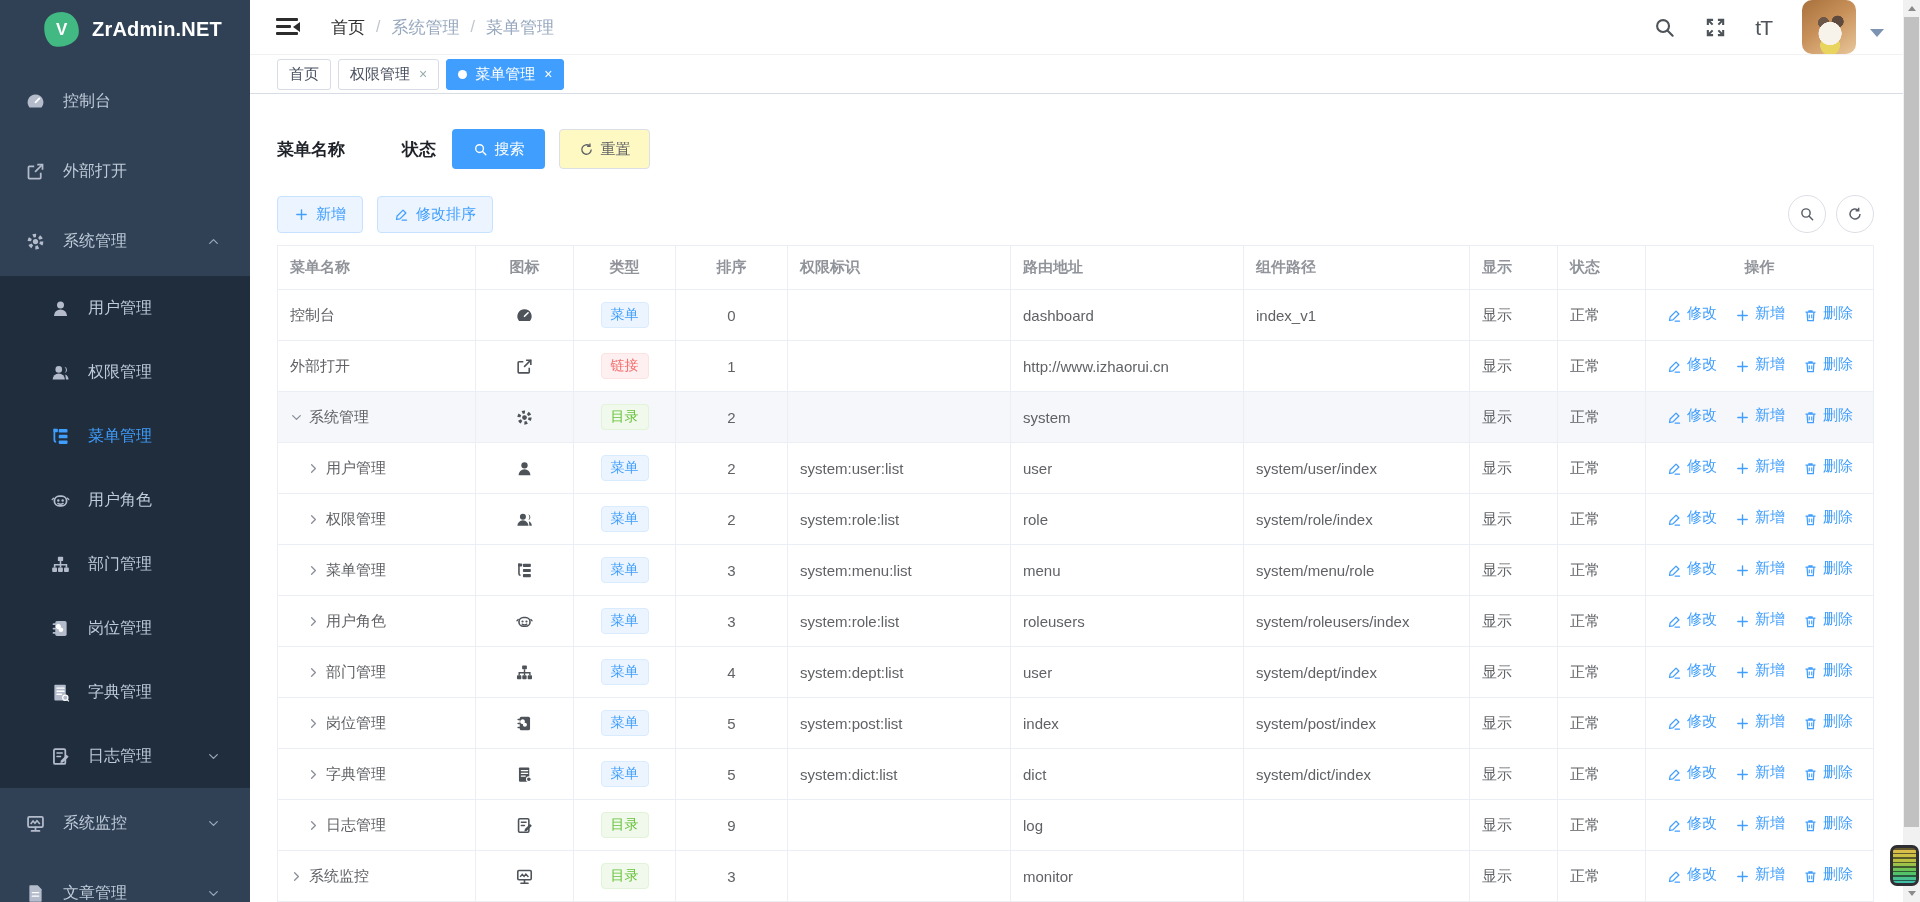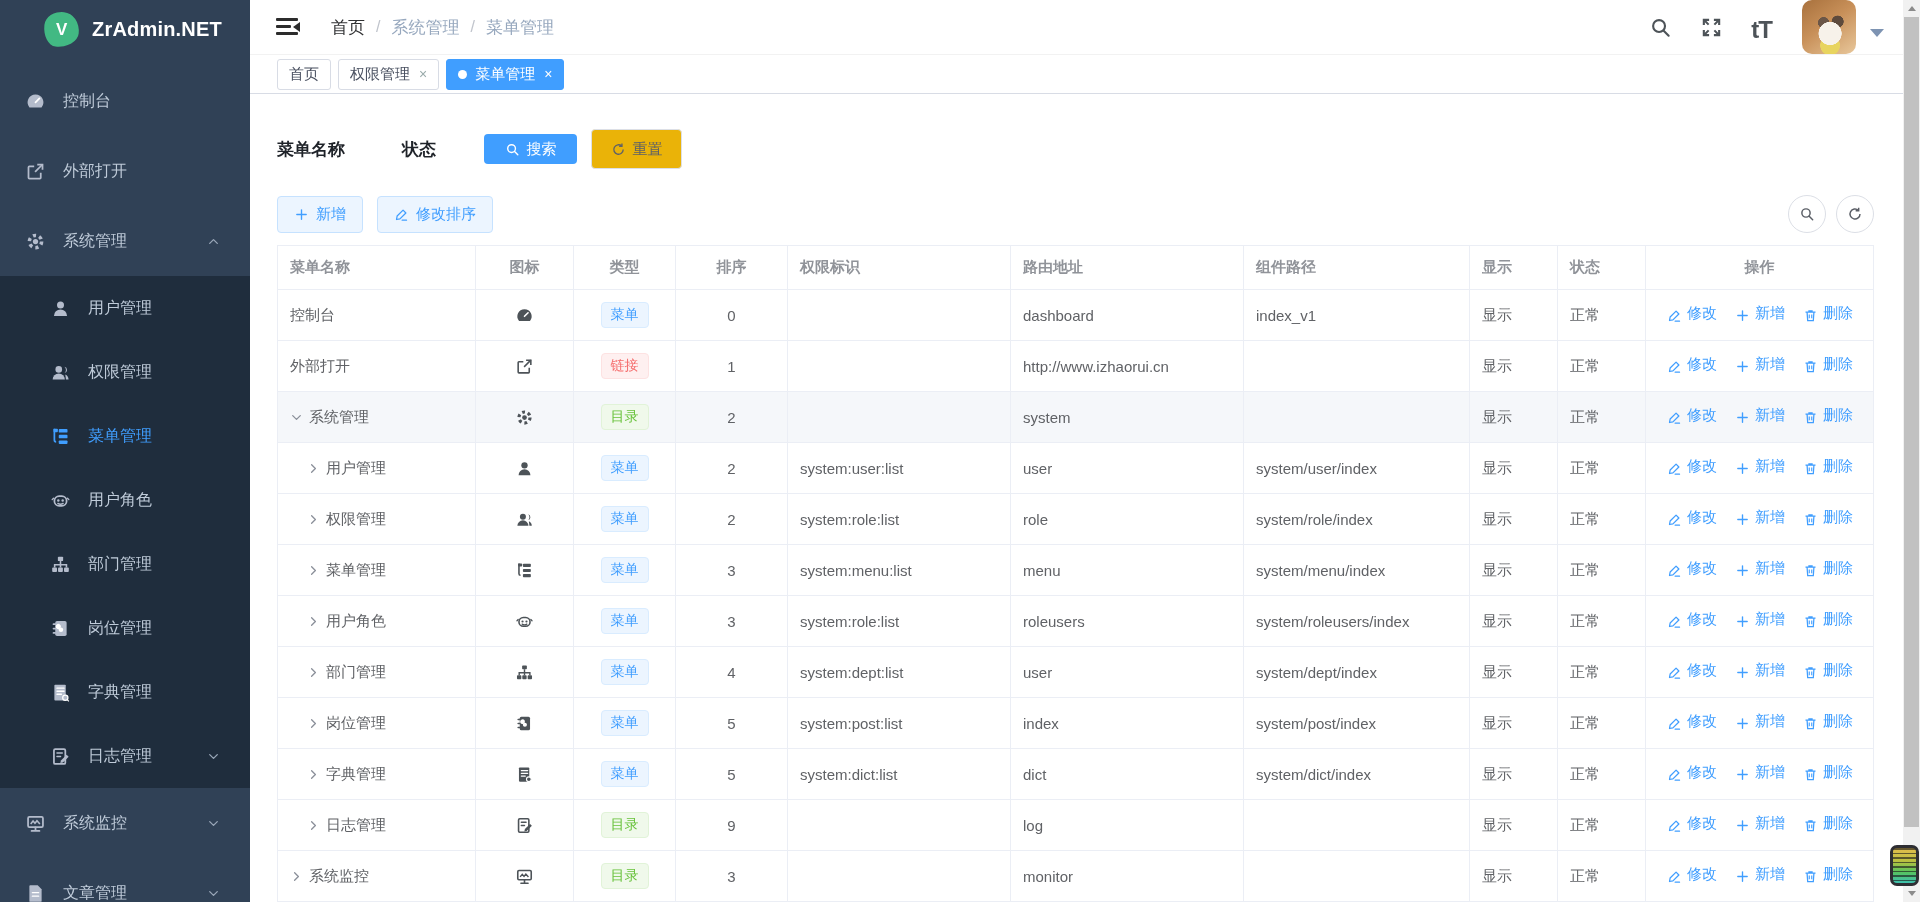--- a/index.html
+++ b/index.html
@@ -33,21 +33,21 @@
   .collapse-btn i:nth-child(2){ top:8px; width:15px; }
   .collapse-btn i:nth-child(3){ top:15px; width:22px; }
   .collapse-btn b { position:absolute; right:0; top:5px; width:0; height:0; border-top:5px solid transparent; border-bottom:5px solid transparent; border-right:7px solid #2c2c2c; }
   .breadcrumb { display:flex; align-items:center; margin-left:31px; font-size:17px; }
   .crumb { color:#97a8be; }
   .crumb.first { color:#303133; }
   .crumb-sep { color:#c0c4cc; margin:0 11px; font-size:16px; }
   .header-right { margin-left:auto; display:flex; align-items:center; }
   .h-icon { width:23px; height:23px; color:#4d5358; margin-left:28px; cursor:pointer; }
   .h-icon svg { width:100%; height:100%; display:block; }
-  .font-ic { font-size:24px; font-weight:bold; color:#4d5358; width:auto; letter-spacing:-1px; }
+  .font-ic { font-size:21px; font-weight:normal; color:#4d5358; width:auto; letter-spacing:-1px; }
   .avatar { width:54px; height:54px; border-radius:10px; margin-left:30px; cursor:pointer;
     background:
       radial-gradient(circle at 52% 62%, #f7f2ea 0 26%, transparent 27%),
       radial-gradient(circle at 40% 42%, #6b5647 0 12%, transparent 13%),
       radial-gradient(circle at 66% 40%, #5d4a3c 0 12%, transparent 13%),
       radial-gradient(circle at 52% 84%, #e8d45f 0 18%, transparent 19%),
       linear-gradient(145deg,#a8713d 0%, #c89059 45%, #e8c79b 100%);
   }
   .caret-down { width:0; height:0; border-left:7px solid transparent; border-right:7px solid transparent; border-top:8px solid #7d93b2; margin-left:14px; margin-top:12px; cursor:pointer; }
 
@@ -66,22 +66,22 @@
   .f-label { font-size:17px; font-weight:bold; color:#1f2329; margin-right:16px; white-space:nowrap; }
   .f-label.second { margin-left:41px; }
   .f-input { width:210px; height:39px; border:1px solid #dcdfe6; border-radius:4px; padding:0 13px; font-size:15px; color:#606266; outline:none; }
   .f-input::placeholder { color:#c0c4cc; }
   .f-select { width:235px; height:39px; border:1px solid #dcdfe6; border-radius:4px; padding:0 12px; display:flex; align-items:center; color:#c0c4cc; font-size:15px; cursor:pointer; }
   .f-select .sel-arrow { margin-left:auto; width:13px; height:13px; color:#c0c4cc; }
   .f-select .sel-arrow svg { width:100%; height:100%; display:block; }
   .btn { display:inline-flex; align-items:center; justify-content:center; border-radius:4px; font-size:15px; cursor:pointer; border:1px solid transparent; white-space:nowrap; }
   .btn .b-ic { width:15px; height:15px; margin-right:7px; }
   .btn .b-ic svg { width:100%; height:100%; display:block; }
-  .btn-search { margin-left:32px; width:93px; height:30px; background:#409eff; color:#fff; }
-  .btn-reset { margin-left:14px; width:91px; height:40px; background:#eab308; border-color:#dcdfe6; color:#606266; }
+  .btn-search { width:93px; height:40px; background:#409eff; color:#fff; }
+  .btn-reset { margin-left:14px; width:91px; height:40px; background:#fef9c3; border-color:#dcdfe6; color:#606266; }
   .action-row { margin-top:26px; display:flex; align-items:center; }
   .btn-plain { height:37px; padding:0 16px; background:#ecf5ff; border-color:#c6e2ff; color:#409eff; }
   .btn-plain + .btn-plain { margin-left:14px; }
   .action-right { margin-left:auto; display:flex; gap:10px; }
   .circle-btn { width:38px; height:38px; border-radius:50%; border:1px solid #dcdfe6; background:#fff; color:#5a5e66; display:flex; align-items:center; justify-content:center; cursor:pointer; }
   .circle-btn .c-ic { width:16px; height:16px; }
   .circle-btn .c-ic svg { width:100%; height:100%; display:block; }
 
   
   .menu-table { margin-top:12px; width:100%; border-collapse:collapse; table-layout:fixed; font-size:15px; }
@@ -691,21 +691,21 @@
                     <path d="M5 3v13a2 2 0 0 0 2 2" stroke="currentColor" stroke-width="2"></path>
                     <rect x="4" y="3" width="5" height="4" rx="1" fill="currentColor"></rect>
                     <rect x="10" y="10" width="10" height="4" rx="1" fill="currentColor"></rect>
                     <rect x="10" y="16.5" width="10" height="4" rx="1" fill="currentColor"></rect>
                     <rect x="10" y="3.5" width="10" height="4" rx="1" fill="currentColor"></rect>
                   </svg></span></td>
     <td class="col-center"><span class="tag" style="color: rgb(64, 158, 255); background: rgb(236, 245, 255); border-color: rgb(217, 236, 255);">菜单</span></td>
     <td class="col-center cell-order">3</td>
     <td class="cell-perm">system:menu:list</td>
     <td class="cell-path">menu</td>
-    <td class="cell-comp">system/menu/index</td>
+    <td class="cell-comp">system/menu/role</td>
     <td class="cell-visible">显示</td>
     <td class="cell-status">正常</td>
     <td class="ops-cell"><span class="op">
                   <span class="op-ic">
                     <svg viewBox="0 0 24 24" fill="none" xmlns="http://www.w3.org/2000/svg">
                       <path d="M14.5 5l4.5 4.5L9.5 19 4 20l1-5.5z" stroke="currentColor" stroke-width="2" fill="none" stroke-linejoin="round"></path>
                       <path d="M13 21h7" stroke="currentColor" stroke-width="2" stroke-linecap="round"></path>
                     </svg>
                   </span>
                   <span>修改</span>

